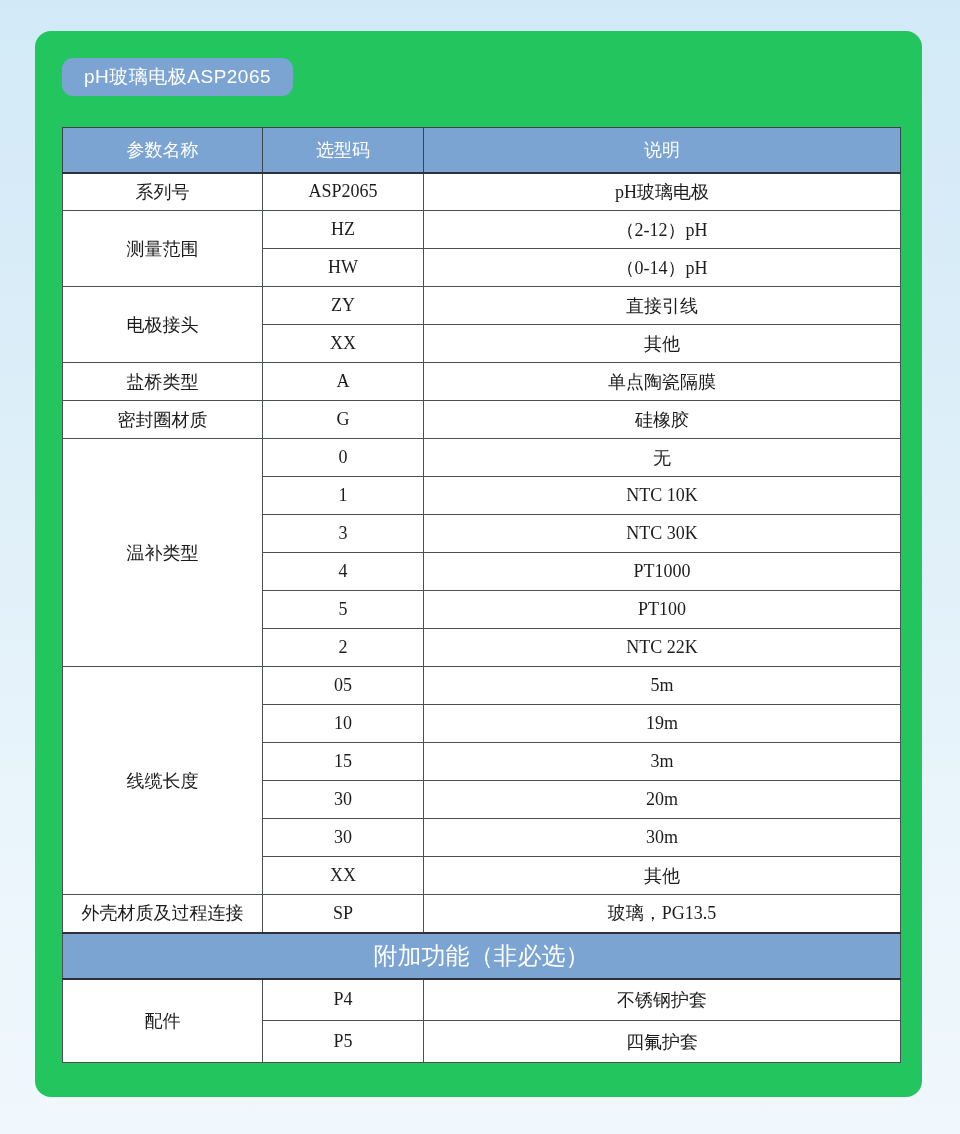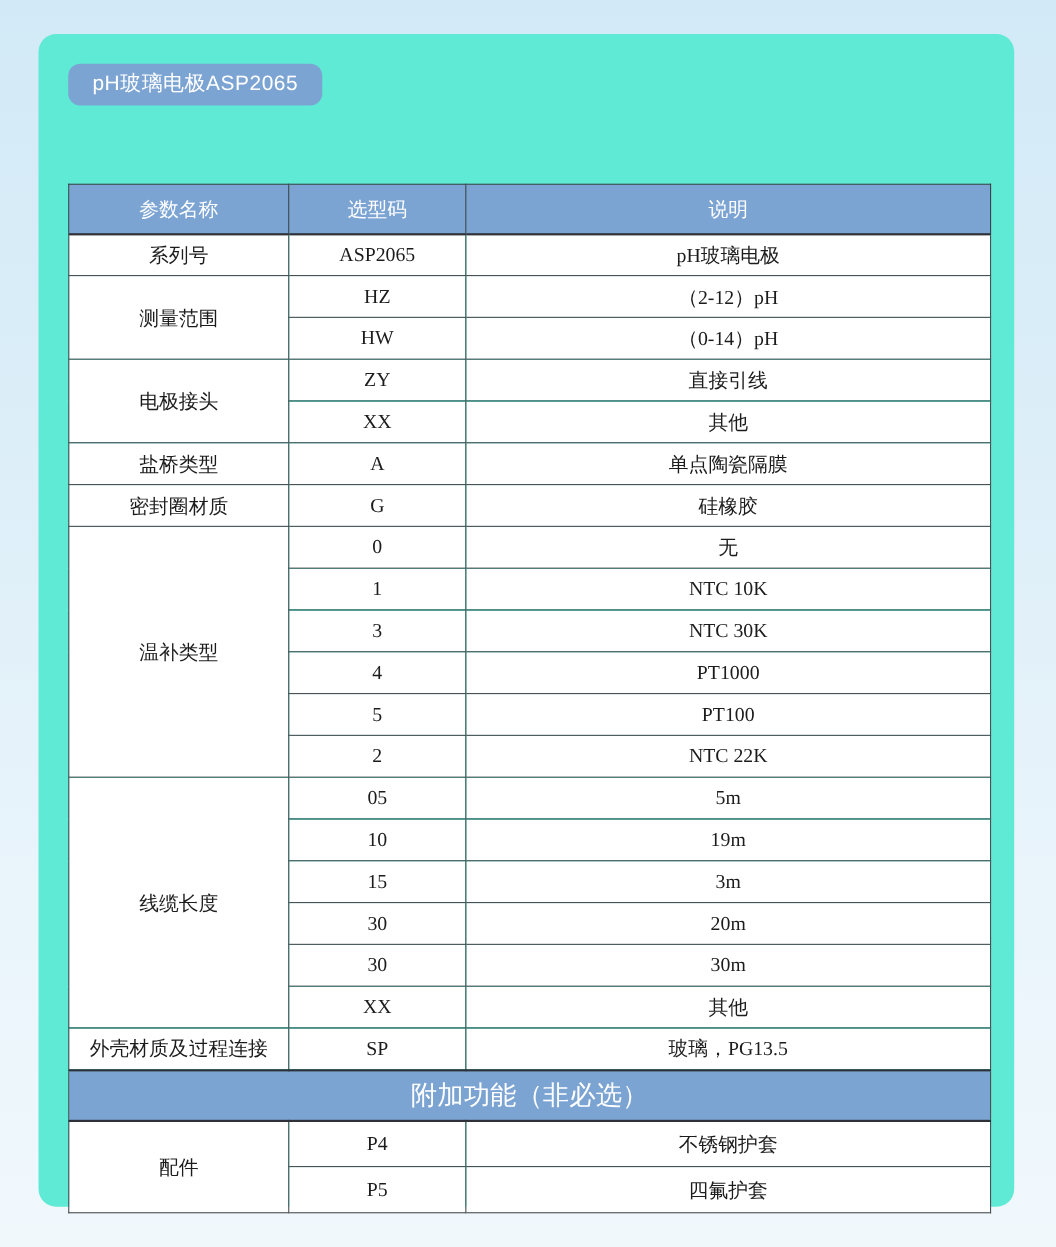--- a/index.html
+++ b/index.html
@@ -11,29 +11,29 @@
   *{box-sizing:border-box;}
   html,body{margin:0;padding:0;}
   body{
     width:960px;height:1134px;position:relative;overflow:hidden;
     background:linear-gradient(180deg,#d2eaf7 0%,#dceef8 35%,#e9f4fb 70%,#f0f8fc 100%);
     font-family:"Liberation Sans","DejaVu Sans",sans-serif;
     color:var(--body-text);
   }
   .card{
     position:absolute;left:35px;top:31px;width:887px;height:1066px;
-    background:#5eead4;border-radius:16px;
+    background:#22c55e;border-radius:16px;
   }
   .badge{
     position:absolute;left:27px;top:27px;height:38px;line-height:38px;
     padding:0 22px;border-radius:11px;
     background:var(--accent);color:#ffffff;font-size:19px;letter-spacing:0.5px;
     white-space:nowrap;
   }
-  .table-wrap{position:absolute;left:27px;top:96px;width:838px;margin-top:40px;}
+  .table-wrap{position:absolute;left:27px;top:96px;width:838px;}
   table{
     border-collapse:collapse;table-layout:fixed;width:838px;
     font-size:18px;color:var(--body-text);
   }
   col.c1{width:200px;} col.c2{width:161px;} col.c3{width:477px;}
   th{
     background:var(--accent);color:#ffffff;font-weight:normal;
     height:45px;border:1px solid #3d434b;border-bottom:2px solid var(--border-strong);
     font-size:18px;text-align:center;
   }

